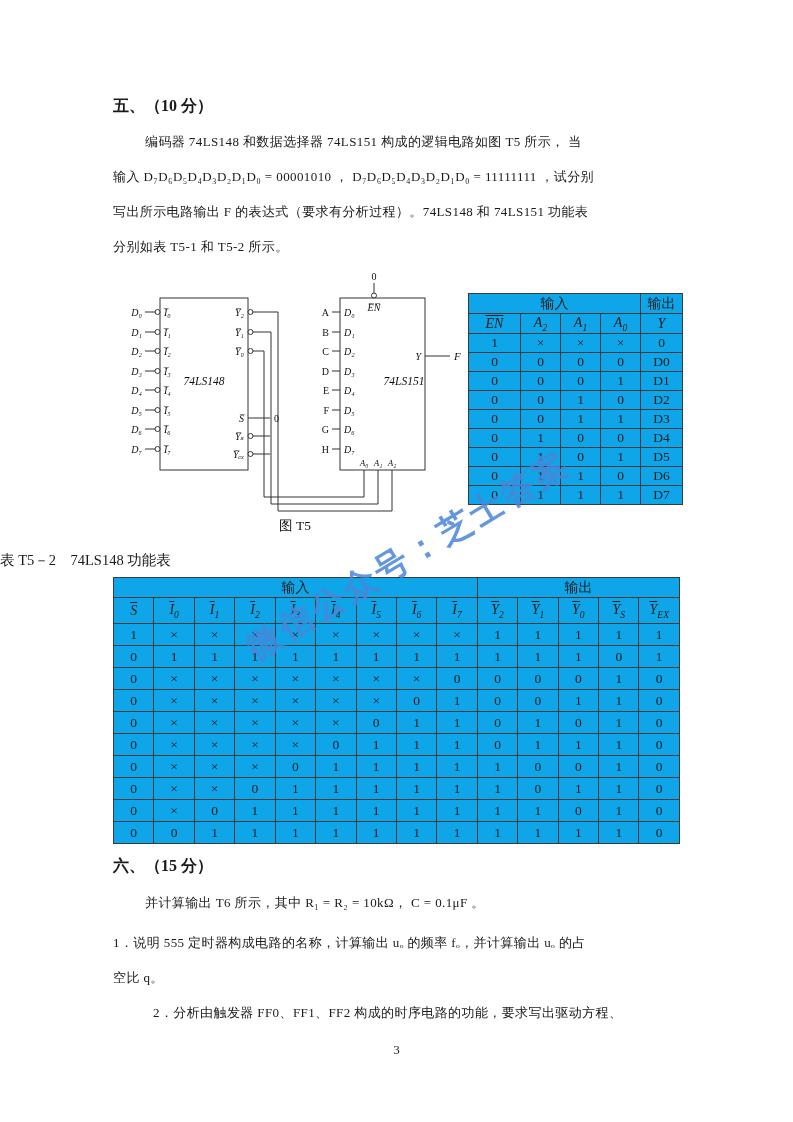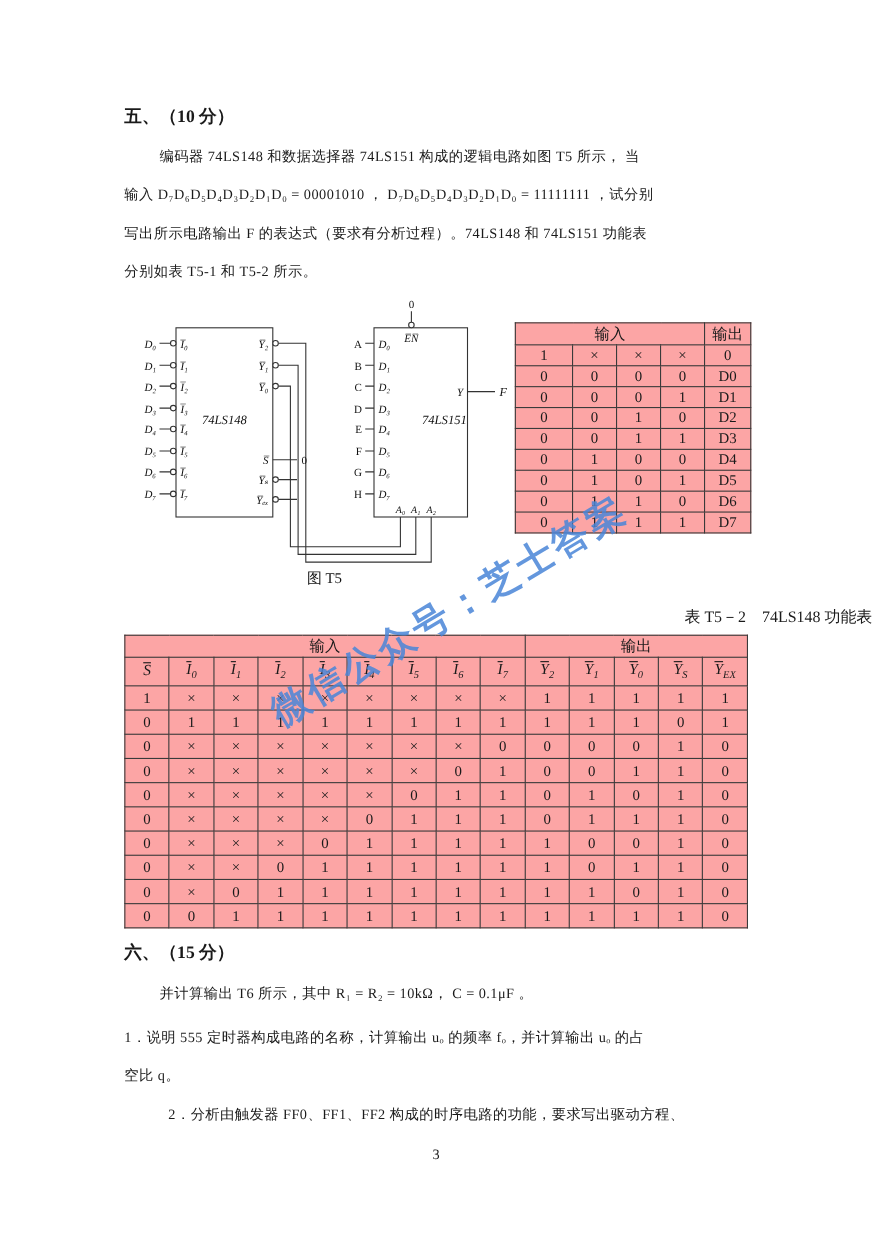--- a/index.html
+++ b/index.html
@@ -5,21 +5,21 @@
   * { margin:0; padding:0; box-sizing:border-box; }
   html,body { width:793px; height:1122px; }
   body {
     position:relative; background:#ffffff; overflow:hidden;
     font-family:"Liberation Serif","DejaVu Serif",serif; color:#1a1a1a;
   }
   .abs { position:absolute; }
   .heading { font-size:16px; font-weight:bold; white-space:nowrap; }
   .line { font-size:13px; white-space:nowrap; letter-spacing:0.4px; }
   .tbl-title { font-size:14.5px; white-space:nowrap; }
-  table { border-collapse:collapse; table-layout:fixed; background:#fca5a5; }
+  table { border-collapse:collapse; table-layout:fixed; background:#0ea5e9; }
   th,td { border:1px solid #3a3a3a; text-align:center; vertical-align:middle; padding:0; }
   th { font-weight:normal; font-size:14px; }
   td { font-size:13.5px; }
   .t1 th { height:20px; } .t1 td { height:19px; }
   .t2 .grp th { height:20px; } .t2 .sym th { height:26px; } .t2 td { height:22px; }
   .sym th { font-style:italic; font-family:"Liberation Serif","DejaVu Serif",serif; }
   .ov { text-decoration:overline; }
   sub { font-size:0.68em; }
   .watermark {
     z-index:50; pointer-events:none; font-family:"DejaVu Sans","Liberation Sans",sans-serif;
@@ -130,20 +130,27 @@
         <col style="width:40px">
         <col style="width:40px">
         <col style="width:40px">
         <col style="width:42px">
       </colgroup>
     <thead>
       <tr class="grp">
         <th colspan="4">输入</th>
         <th>输出</th>
       </tr>
+      <tr class="sym">
+          <th><span class="ov">EN</span></th>
+          <th><span>A</span><sub>2</sub></th>
+          <th><span>A</span><sub>1</sub></th>
+          <th><span>A</span><sub>0</sub></th>
+          <th><span>Y</span></th>
+        </tr>
     </thead>
     <tbody>
         <tr>
           <td>1</td>
           <td>×</td>
           <td>×</td>
           <td>×</td>
           <td>0</td>
         </tr>
         <tr>
@@ -199,21 +206,21 @@
           <td>0</td>
           <td>1</td>
           <td>1</td>
           <td>1</td>
           <td>D7</td>
         </tr>
       </tbody>
   </table>
 </div>
 
-<div class="abs tbl-title" style="left:0;top:551px;width:793px;text-align:right;">表 T5－2　74LS148 功能表</div>
+<div class="abs tbl-title" style="left:0;top:551px;width:793px;text-align:left;">表 T5－2　74LS148 功能表</div>
 <table class="abs t2" style="left:113px;top:577px;width:567px;">
   <thead>
     <tr class="grp">
       <th colspan="9">输入</th>
       <th colspan="5">输出</th>
     </tr>
     <tr class="sym">
         <th><span class="ov">S</span></th>
         <th><span class="ov">I</span><sub>0</sub></th>
         <th><span class="ov">I</span><sub>1</sub></th>

